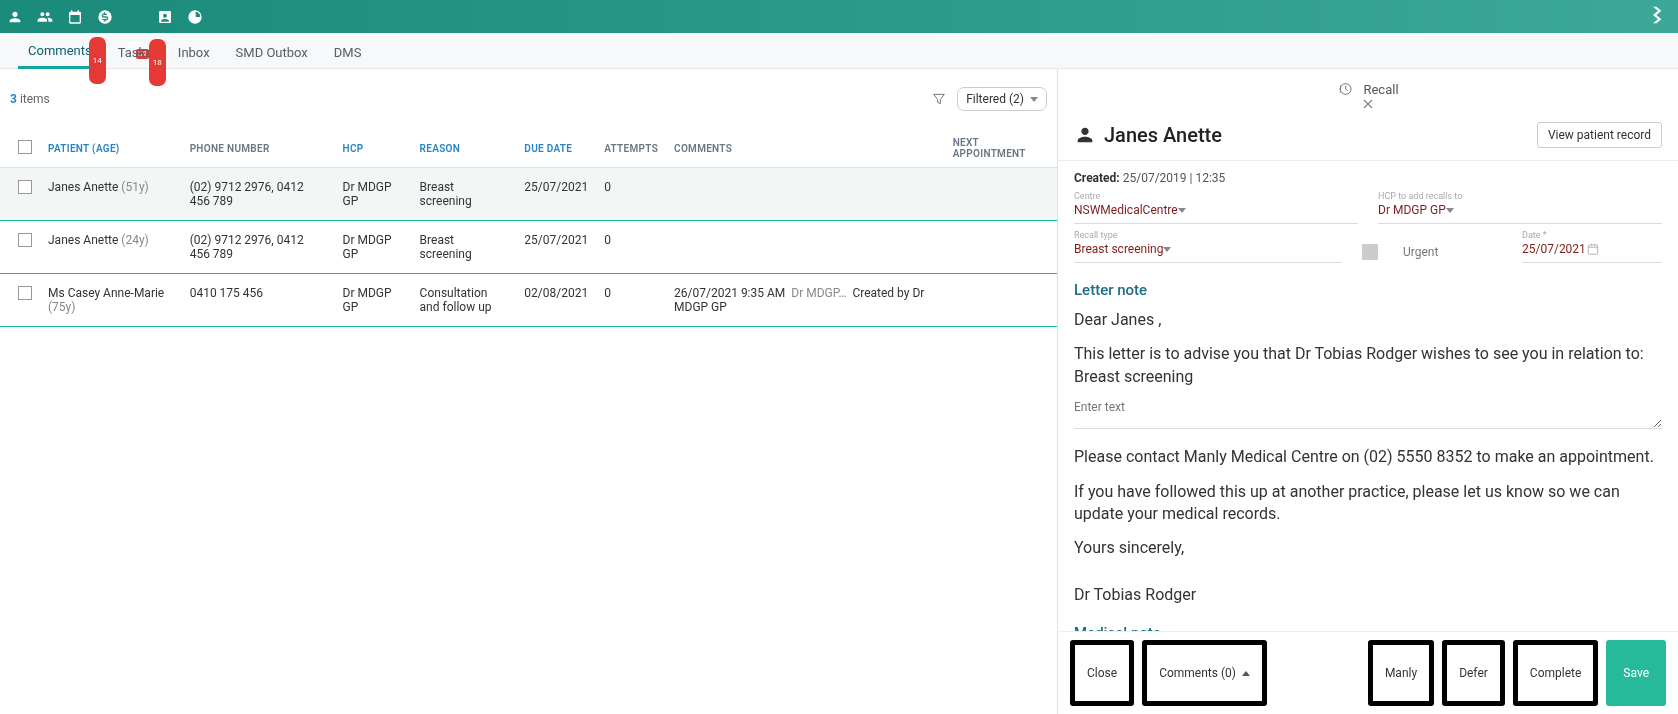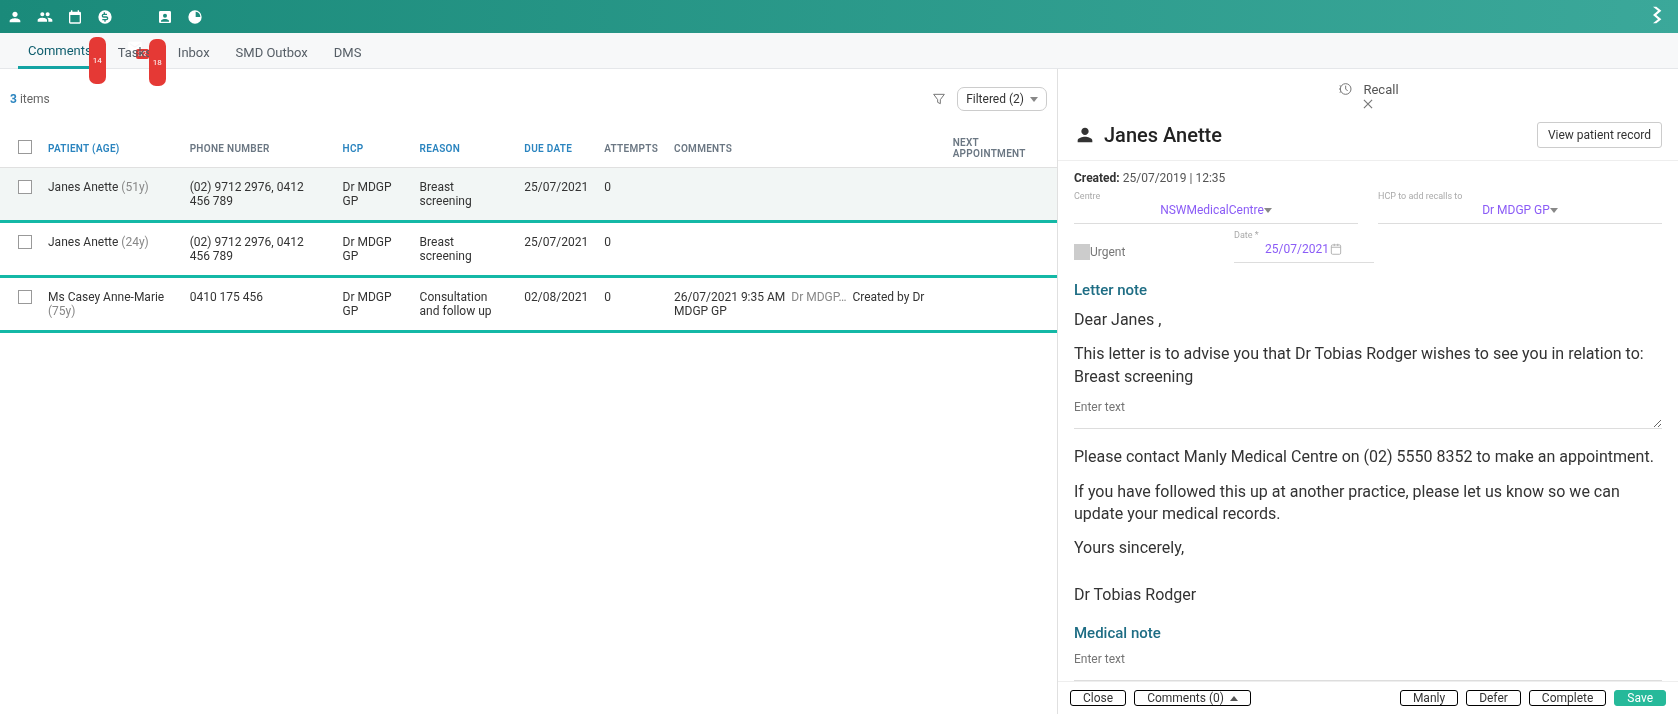--- a/index.html
+++ b/index.html
@@ -32,21 +32,21 @@
 .item-count span { color: #666; }
 .filter-group { display: flex; align-items: center; gap: 10px; }
 .filter-icon { width: 16px; height: 16px; stroke: #777; fill: none; }
 .filter-btn { border: 1px solid #ccc; border-radius: 7px; padding: 4px 8px; font-size: 12px; display: flex; align-items: center; gap: 6px; cursor: pointer; background:#fff; }
 
 
 .table { width: 100%; border-collapse: collapse; }
 .table th { text-align: left; font-size: 10px; letter-spacing: 0.3px; color: #6b7783; font-weight: 600; padding: 8px 8px; border-bottom: 1px solid #e0e0e0; text-transform: uppercase; }
 .table th.sortable { color: #2a84bf; cursor: pointer; }
 .table th.sortable .age { color: #2a84bf; }
-.table td { padding: 12px 8px; font-size: 12px; color: #333; vertical-align: top; border-bottom: 3px solid #14b8a6; margin-left: 6px; }
+.table td { padding: 12px 8px; font-size: 12px; color: #333; vertical-align: top; border-bottom: 1px solid #14b8a6; margin-left: 6px; }
 .table tr.selected td { background: #f2f6f5; }
 .checkbox { width: 14px; height: 14px; border: 1px solid #999; display: inline-block; background:#fff; }
 .th-checkbox { width: 40px; padding-left: 18px !important; }
 .td-checkbox { width: 40px; padding-left: 18px !important; }
 .muted { color: #888; }
 
 
 .r-header { padding: 12px 16px 4px; display: flex; align-items: center; justify-content: flex-end; flex-direction: column; }
 .r-header-left { display: flex; align-items: center; gap: 10px; color: #555; font-size: 13px; }
 .r-header-left svg { width: 16px; height: 16px; }
@@ -58,34 +58,34 @@
 .btn-outline { border: 1px solid #ccc; background: #fff; padding: 5px 10px; font-size: 12px; border-radius: 3px; cursor: pointer; color:#333; }
 
 
 .r-body { flex: 1; overflow: auto; padding: 10px 16px 0; }
 .created-line { font-size: 12px; color: #555; margin-bottom: 6px; }
 .created-line strong { color: #333; }
 .form-row { display: flex; gap: 20px; margin-bottom: 6px; }
 .form-col { flex: 1; display:flex; flex-direction:column; }
 .form-col.small { flex: 0 0 140px; }
 .form-label { font-size: 9px; color: #aaa; }
-.form-field { border: none; border-bottom: 1px solid #ddd; padding: 2px 0 6px; display: flex; align-items: center; justify-content: center; font-size: 12px; color:#8b5cf6; }
+.form-field { border: none; border-bottom: 1px solid #ddd; padding: 2px 0 6px; display: flex; align-items: center; justify-content: flex-start; font-size: 12px; color:#7f1d1d; }
 .dd-caret { border-left: 4px solid transparent; border-right: 4px solid transparent; border-top: 5px solid #888; }
-.urgent-wrap { display: flex; align-items: center; gap: 0; padding-top: 14px; color:#777;}
+.urgent-wrap { display: flex; align-items: center; gap: 25px; padding-top: 14px; color:#777;}
 .urgent-box { width: 16px; height: 16px; background: #ccc; }
 
 .section-title { color: #1e6d84; font-size: 15px; font-weight: 500; margin: 18px 0 10px; }
 .letter-p { font-size: 16px; color: #333; margin-bottom: 12px; line-height: 1.4; }
 .textarea-ph { border: none; border-bottom: 1px solid #ddd; width: 100%; min-height: 28px; font-size: 12px; color: #aaa; margin-bottom: 14px; resize: none; font-family: inherit; outline:none; }
 .textarea-ph.resize { resize: vertical; position:relative; }
 
 
 .r-footer { border-top: 1px solid #eee; padding: 8px 12px; display: flex; align-items: center; justify-content: space-between; }
 .r-footer-left, .r-footer-right { display: flex; gap: 8px; align-items:center; }
-.btn { border: 1px solid #000000; background: #fff; padding: 0 12px; font-size: 12px; border-radius: 3px; cursor: pointer; color:#333; }
+.btn { border: 5px solid #000000; background: #fff; padding: 21px 12px; font-size: 12px; border-radius: 3px; cursor: pointer; color:#333; }
 .btn-primary { background: #26b99a; color: #fff; border-color: #26b99a; }
 .comments-btn { display:flex; align-items:center; gap:6px;}
 .up-caret { border-left: 4px solid transparent; border-right: 4px solid transparent; border-bottom: 5px solid #555; }
 
 .date-icon { width:14px; height:14px; stroke:#aaa; fill:none;}
 </style>
 </head>
 <body>
 
 <div class="topbar">
@@ -245,20 +245,27 @@
         </div>
         <div class="form-col">
           <div class="form-label">HCP to add recalls to</div>
           <div class="form-field">
               <span>Dr MDGP GP</span>
               <span class="dd-caret"></span>
             </div>
         </div>
       </div>
       <div class="form-row">
+        <div class="form-col">
+          <div class="form-label">Recall type</div>
+          <div class="form-field">
+              <span>Breast screening</span>
+              <span class="dd-caret"></span>
+            </div>
+        </div>
         <div class="form-col small">
           <div class="urgent-wrap">
             <span class="urgent-box"></span>
             <span>Urgent</span>
           </div>
         </div>
         <div class="form-col small">
           <div class="form-label">Date *</div>
           <div class="form-field">
               <span>25/07/2021</span>

